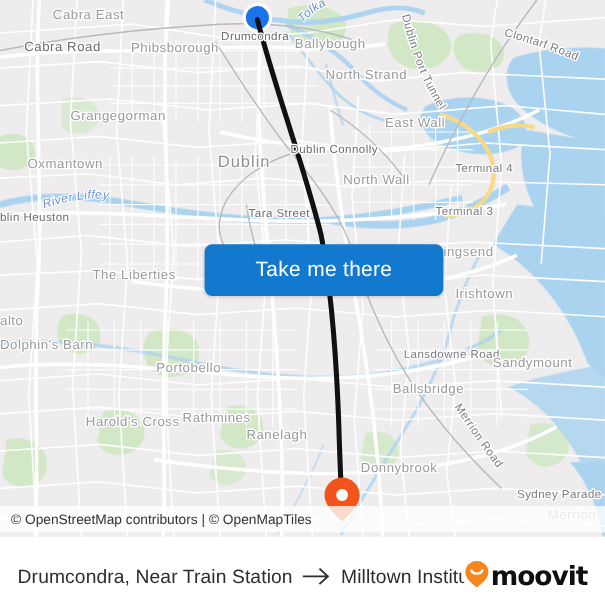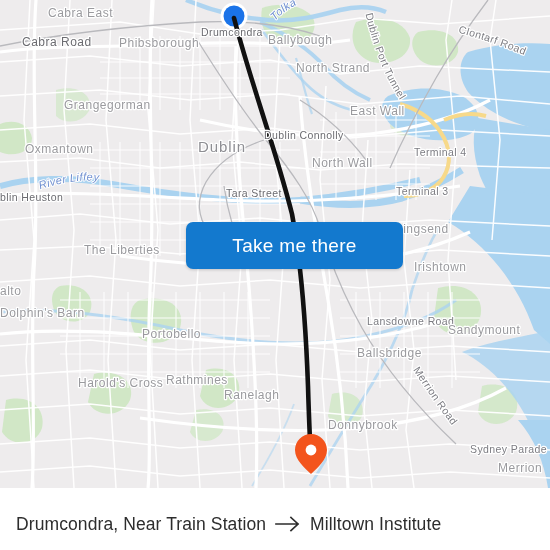--- a/index.html
+++ b/index.html
@@ -364,28 +364,40 @@
           <textPath href="#p-clontarf" startOffset="2">Clontarf Road</textPath>
         </text>
         <text class="lbl lbl-road">
           <textPath href="#p-merrion" startOffset="2">Merrion Road</textPath>
         </text>
       </g>
     </svg>
 
     <button id="take-me-there-button">Take me there</button>
 
+    <div id="attribution-bar">
+      <span class="attr-text">© OpenStreetMap contributors | © OpenMapTiles</span>
+    </div>
   </div>
 
   <div id="footer">
     <div id="trip-summary">
       <span class="trip-endpoint">Drumcondra, Near Train Station</span>
       <span id="trip-arrow-icon">
         <svg width="26" height="16" viewBox="0 0 26 16" xmlns="http://www.w3.org/2000/svg">
           <path d="M1,8 L23,8 M16,1.5 L23,8 L16,14.5" fill="none" stroke="#2d2d2d" stroke-width="1.7" stroke-linecap="square" stroke-linejoin="miter"></path>
         </svg>
       </span>
       <span class="trip-endpoint">Milltown Institute</span>
     </div>
 
+    <div id="moovit-logo">
+      <span>
+        <svg width="23" height="26" viewBox="0 0 23 26" xmlns="http://www.w3.org/2000/svg">
+          <path d="M11.5,1 C5.7,1 1,5.5 1,11 C1,17 7.5,22 11.5,25 C15.5,22 22,17 22,11 C22,5.5 17.3,1 11.5,1 Z" fill="#f5871f"></path>
+          <path d="M6.6,9.5 C7.6,13.4 15.4,13.4 16.4,9.5" fill="none" stroke="#ffffff" stroke-width="2.1" stroke-linecap="round"></path>
+        </svg>
+      </span>
+      <span id="moovit-wordmark">moovit</span>
+    </div>
   </div>
 
 </div>
 
 </body></html>

